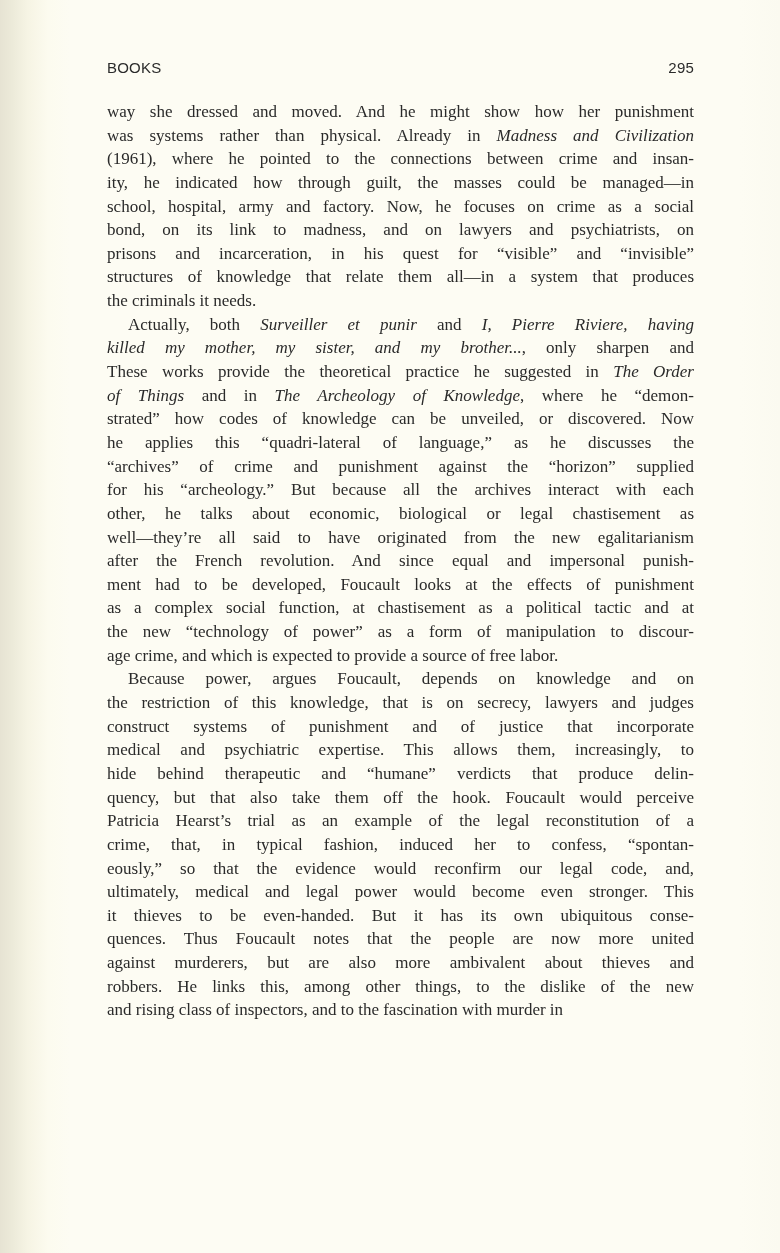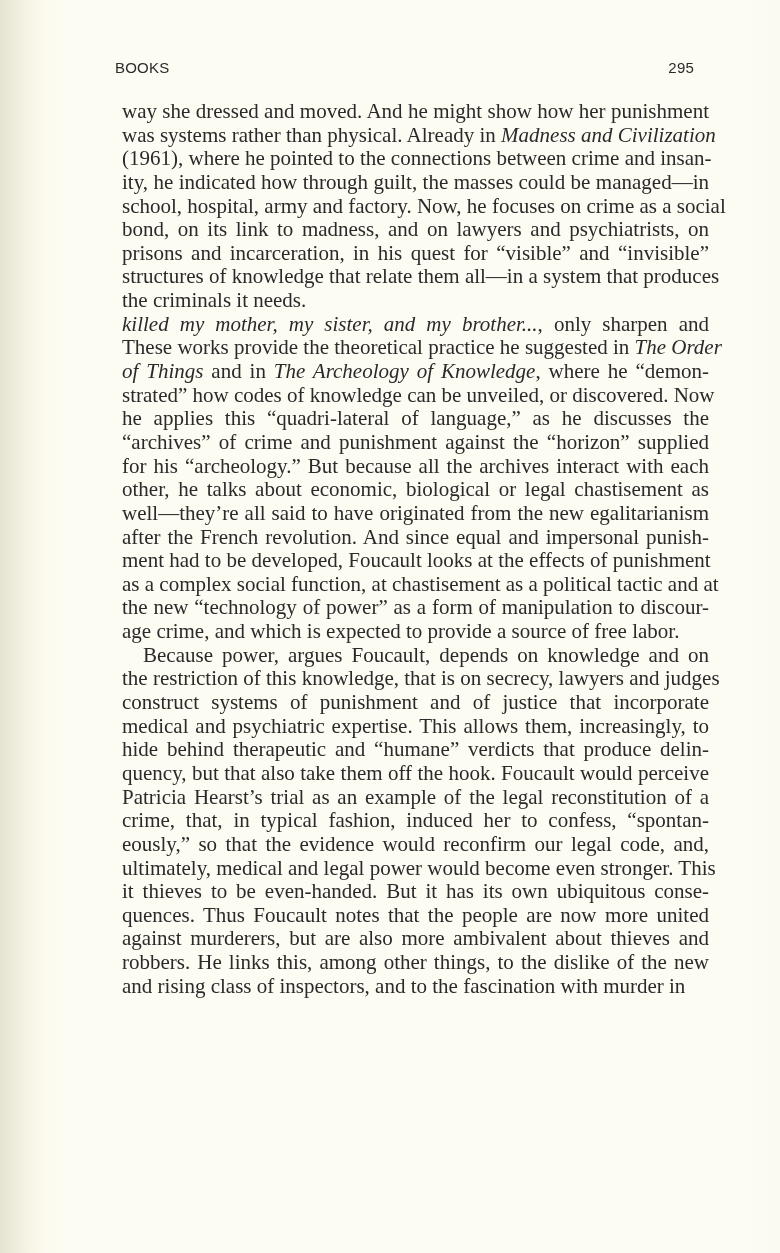--- a/index.html
+++ b/index.html
@@ -29,34 +29,33 @@
     height: 22px;
     font-family: "Liberation Sans", sans-serif;
     font-size: 15px;
     color: #2b2b2b;
     letter-spacing: 0.2px;
   }
   .running-head .section {
     position: absolute;
     left: 0;
     top: 0;
-    margin-left: 8px;
   }
   .running-head .folio {
     position: absolute;
     right: 0;
     top: 0;
   }
   .body-text {
     position: absolute;
     top: 100px;
-    left: 122px;
+    left: 107px;
     width: 587px;
     font-family: "Liberation Serif", serif;
-    font-size: 21px;
+    font-size: 17px;
     line-height: 23.65px;
     color: #2a2a2a;
   }
   .line {
     display: block;
     white-space: nowrap;
     text-align: justify;
     text-align-last: justify;
     height: 23.65px;
   }
@@ -85,20 +84,21 @@
         <span class="line"><span>was systems rather than physical. Already in </span><span class="it">Madness and Civilization</span></span>
         <span class="line"><span>(1961), where he pointed to the connections between crime and insan-</span></span>
         <span class="line"><span>ity, he indicated how through guilt, the masses could be managed—in</span></span>
         <span class="line"><span>school, hospital, army and factory. Now, he focuses on crime as a social</span></span>
         <span class="line"><span>bond, on its link to madness, and on lawyers and psychiatrists, on</span></span>
         <span class="line"><span>prisons and incarceration, in his quest for “visible” and “invisible”</span></span>
         <span class="line"><span>structures of knowledge that relate them all—in a system that produces</span></span>
         <span class="line last"><span>the criminals it needs.</span></span>
       </div>
     <div>
+        <span class="line indent"><span>Actually, both </span><span class="it">Surveiller et punir</span><span> and </span><span class="it">I, Pierre Riviere, having</span></span>
         <span class="line"><span class="it">killed my mother, my sister, and my brother...</span><span>, only sharpen and</span></span>
         <span class="line"><span>These works provide the theoretical practice he suggested in </span><span class="it">The Order</span></span>
         <span class="line"><span class="it">of Things</span><span> and in </span><span class="it">The Archeology of Knowledge</span><span>, where he “demon-</span></span>
         <span class="line"><span>strated” how codes of knowledge can be unveiled, or discovered. Now</span></span>
         <span class="line"><span>he applies this “quadri-lateral of language,” as he discusses the</span></span>
         <span class="line"><span>“archives” of crime and punishment against the “horizon” supplied</span></span>
         <span class="line"><span>for his “archeology.” But because all the archives interact with each</span></span>
         <span class="line"><span>other, he talks about economic, biological or legal chastisement as</span></span>
         <span class="line"><span>well—they’re all said to have originated from the new egalitarianism</span></span>
         <span class="line"><span>after the French revolution. And since equal and impersonal punish-</span></span>

